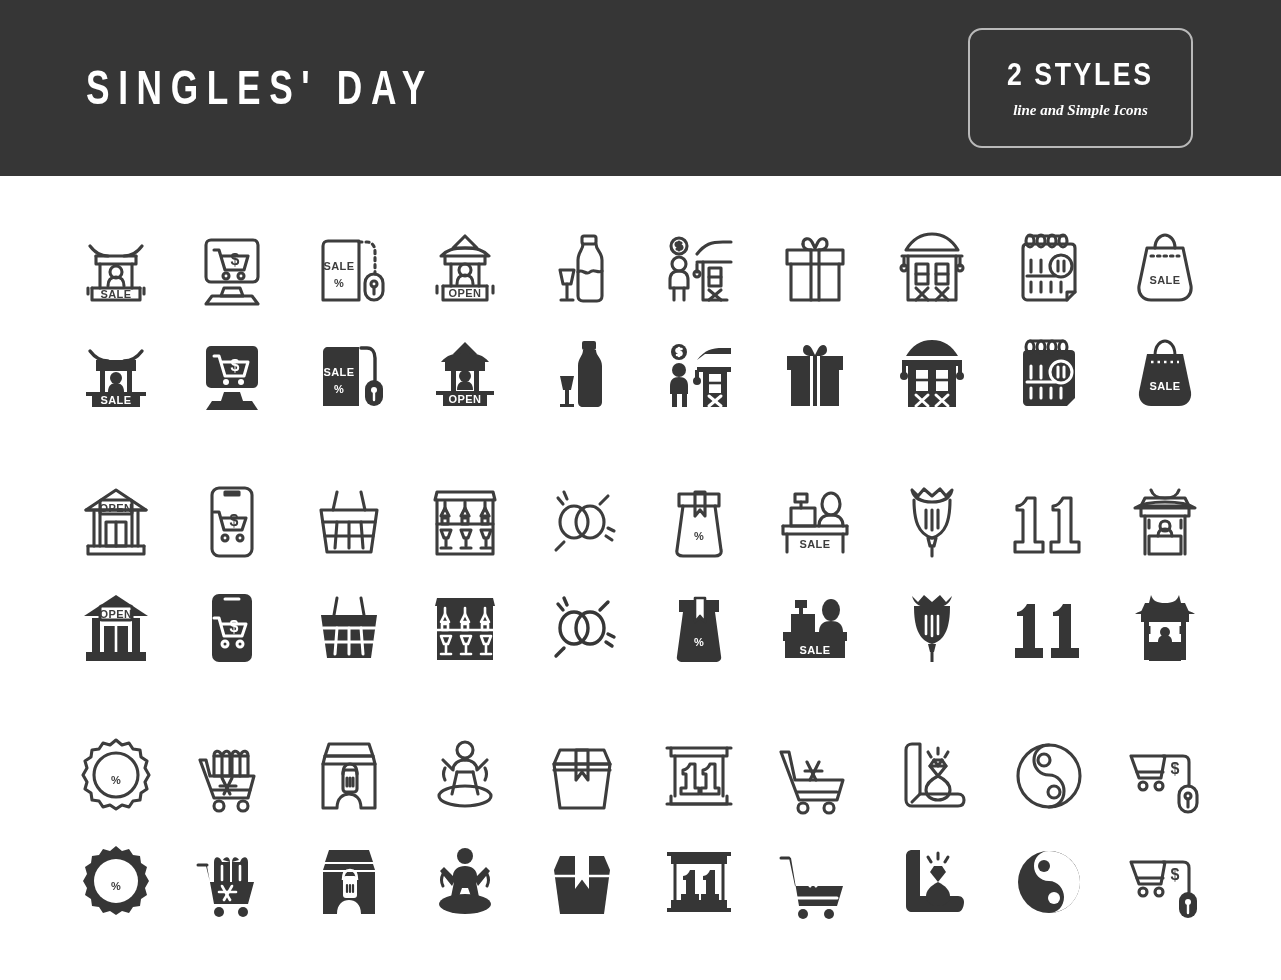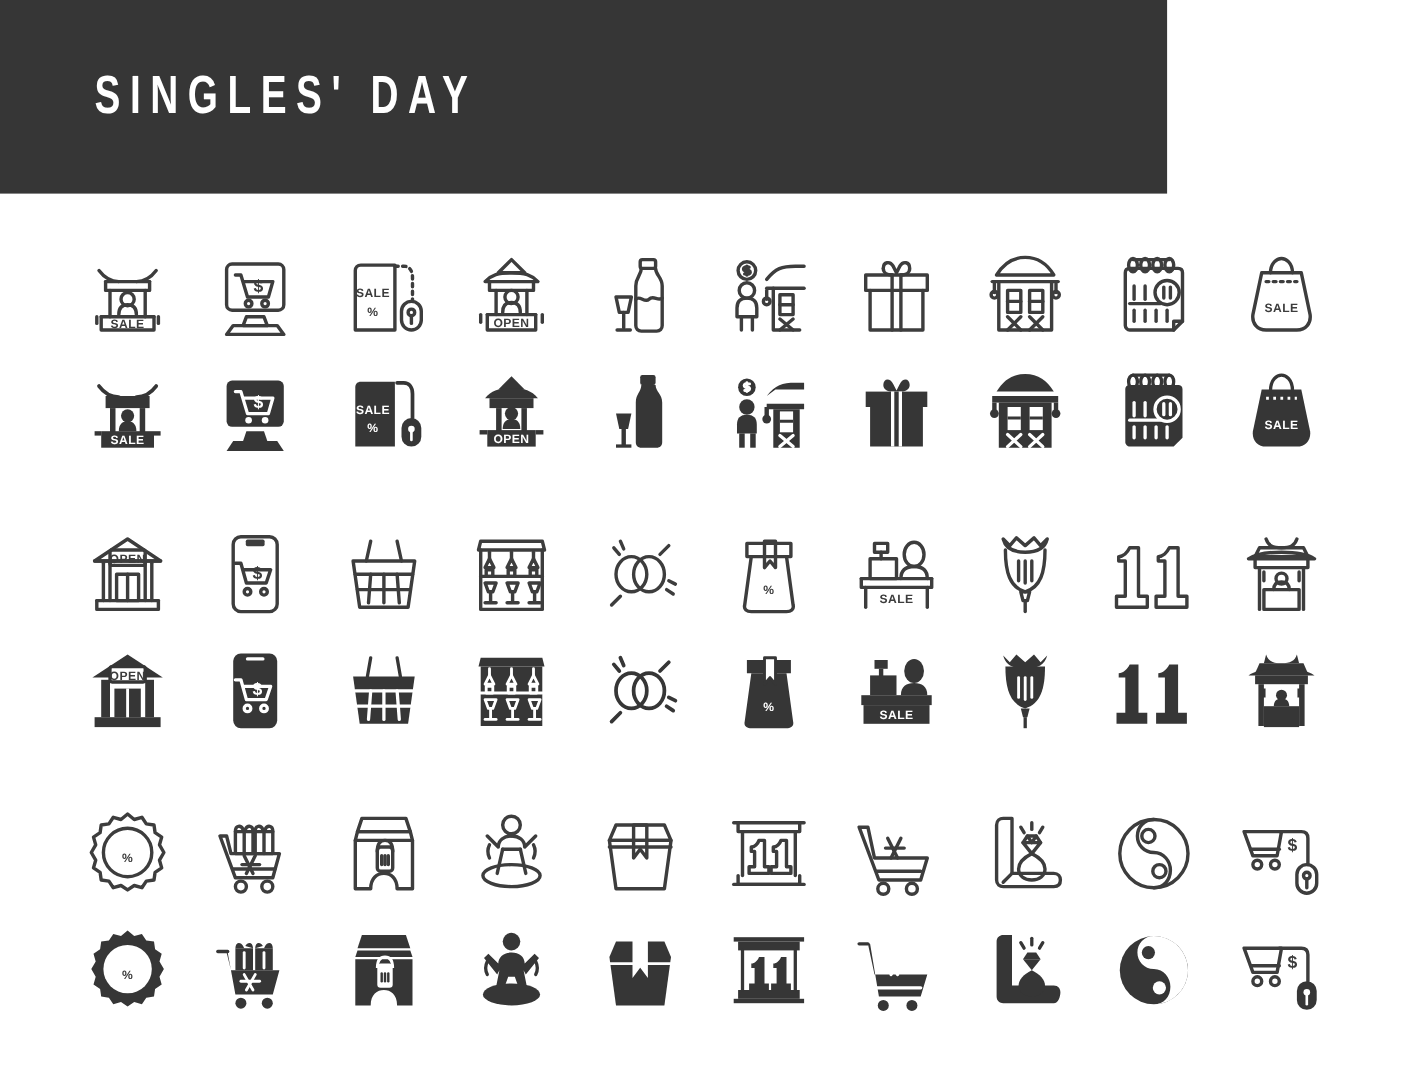--- a/index.html
+++ b/index.html
@@ -6,21 +6,21 @@
   html,body{margin:0;padding:0;}
   body{
     width:1281px;height:980px;
     background:#ffffff;
     font-family:"Liberation Sans", sans-serif;
     overflow:hidden;
   }
   
   #header{
     position:relative;
-    width:1061px;height:176px;
+    width:1281px;height:176px;
     background:#363636;
     box-sizing:border-box;
   }
   #page-title{
     position:absolute;
     left:86px; top:56px;
     color:#ffffff;
     font-family:"Liberation Sans", sans-serif;
     font-size:49px;
     font-weight:bold;
@@ -87,20 +87,24 @@
   .txl{font-family:"Liberation Sans", sans-serif;font-size:11px;font-weight:bold;fill:#3d3d3d;stroke:none;letter-spacing:.4px;}
   .txs{font-family:"Liberation Sans", sans-serif;font-size:11px;font-weight:bold;fill:#ffffff;stroke:none;letter-spacing:.4px;}
   .txbig{font-family:"Liberation Sans", sans-serif;font-size:16px;font-weight:bold;fill:#3d3d3d;stroke:none;}
   .txbigw{font-family:"Liberation Sans", sans-serif;font-size:16px;font-weight:bold;fill:#ffffff;stroke:none;}
 </style>
 </head>
 <body>
 
 <div id="header">
   <div id="page-title">SINGLES' DAY</div>
+  <div id="styles-badge">
+    <div id="styles-count">2 STYLES</div>
+    <div id="styles-sub">line and Simple Icons</div>
+  </div>
 </div>
 
 <div id="grid">
 
   <div class="icon-row" style="margin-top:44px;">
 
     <div class="icon-cell">
       <svg width="92" height="92" viewBox="0 0 92 92">
         <g class="ln">
           <path d="M20 24 C26 32 32 34 38 34"></path>

